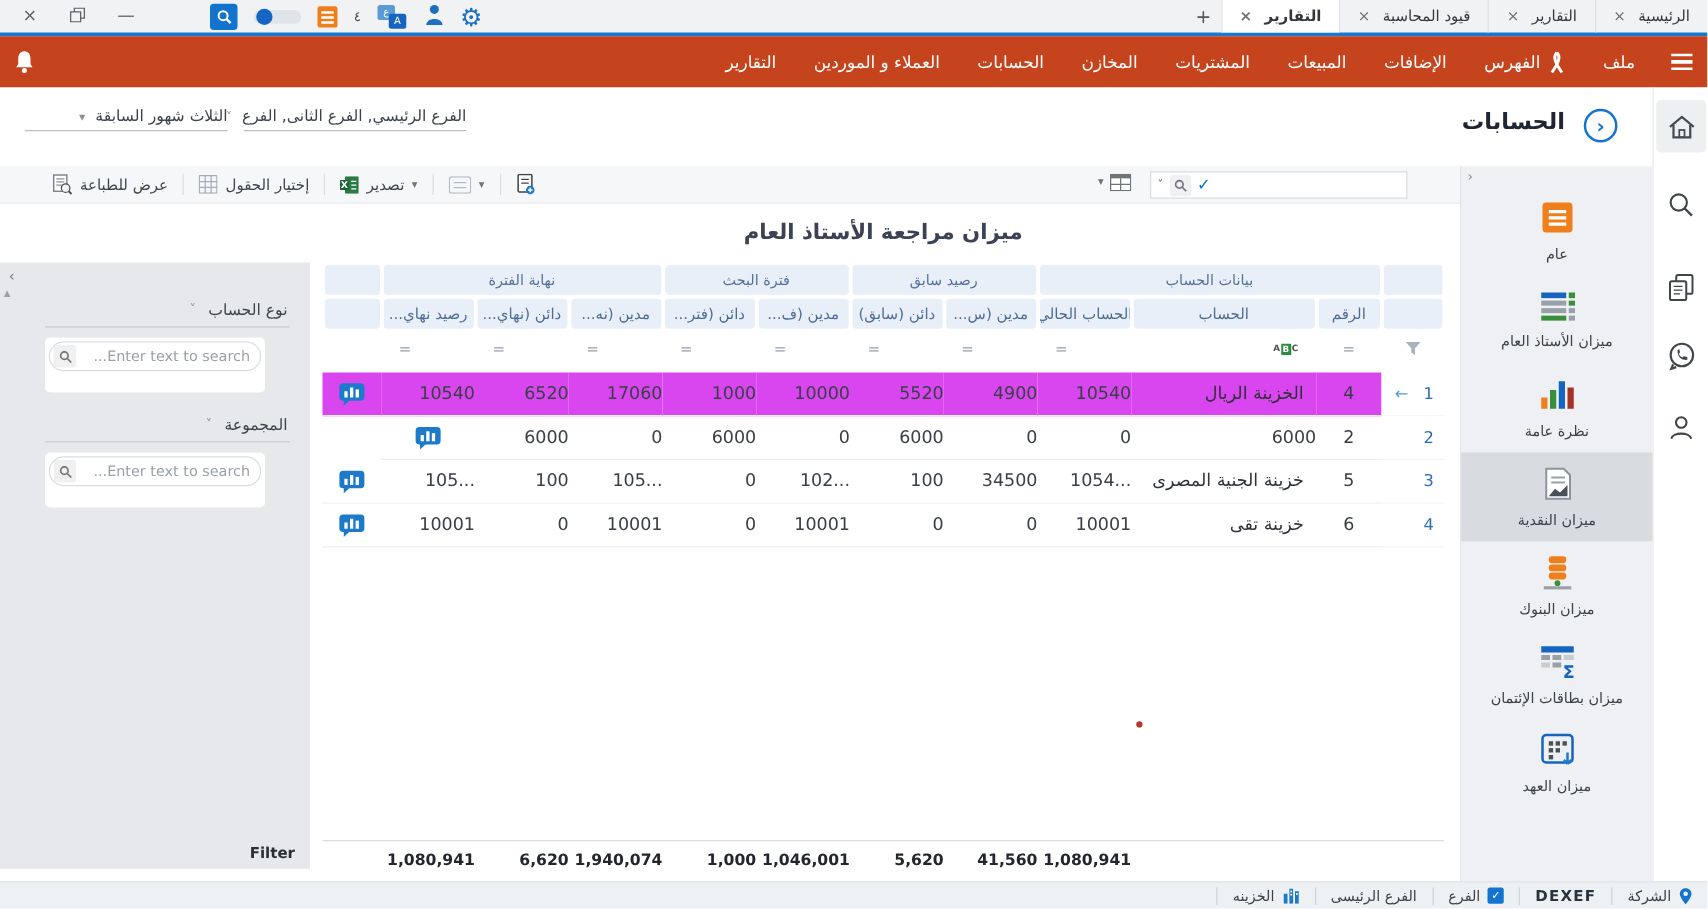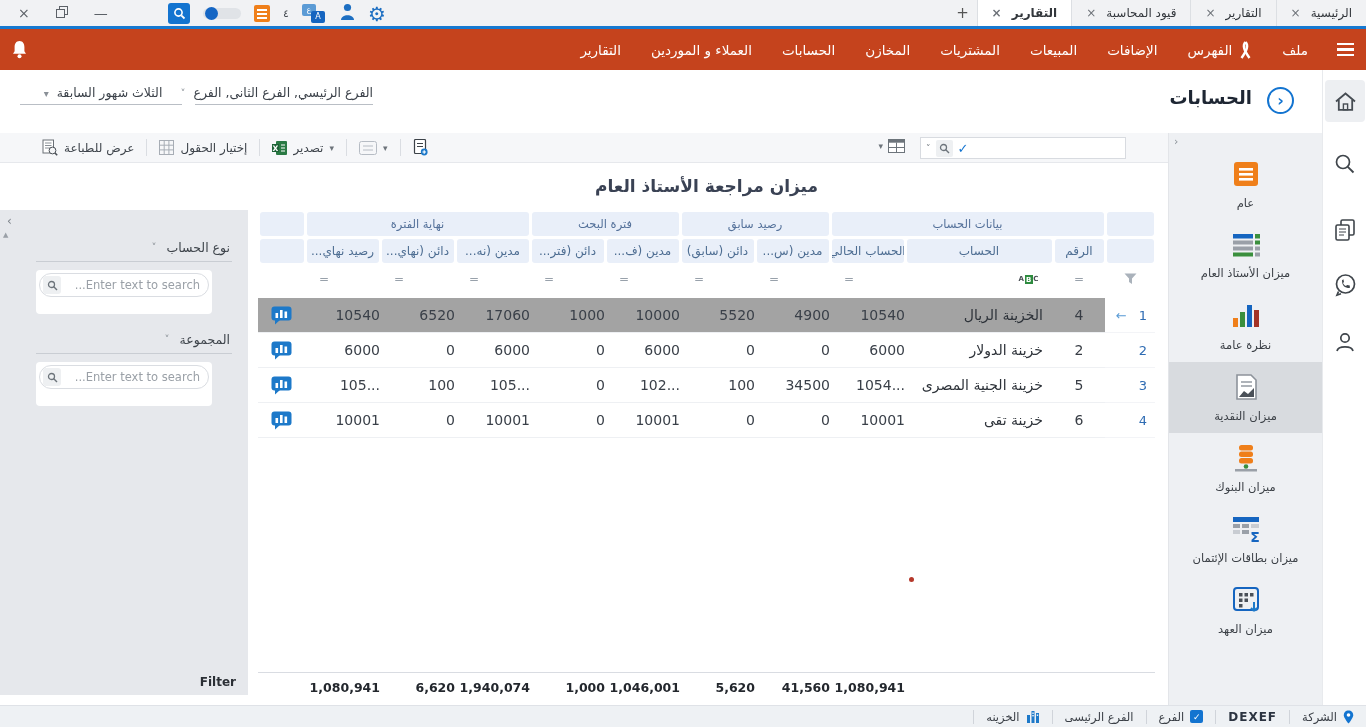--- a/index.html
+++ b/index.html
@@ -34,21 +34,21 @@
   .burger i { width:17px; height:2.4px; background:#fff; display:block; }
   .mitem { color:#fff; font-size:13.5px; padding:0 15px; display:flex; align-items:center; gap:7px; white-space:nowrap; }
   .bellwrap { position:absolute; left:10px; top:10px; }
 
   
   .pageheader { position:absolute; top:70px; left:0; right:44px; height:63px; background:#fff; }
   .circlearrow { position:absolute; right:28px; top:17px; width:27px; height:27px; border:2px solid #1374d0; border-radius:50%; color:#1374d0; font-size:16px; display:flex; align-items:center; justify-content:center; font-weight:bold; }
   .pagetitle { position:absolute; right:70px; top:17px; font-size:18px; font-weight:600; color:#1e2633; }
   .selector { position:absolute; top:15px; border-bottom:1px solid #b9bec5; padding-bottom:4px; font-size:12.5px; color:#3c424a; direction:rtl; white-space:nowrap; }
   .sel-branch { left:195px; width:178px; text-align:center; }
-  .sel-period { left:20px; width:162px; text-align:center; }
+  .sel-period { left:20px; width:162px; text-align:right; }
   .selchev { color:#8a9097; font-size:10px; margin:0 4px; }
 
   
   .rightstrip { position:absolute; right:0; top:70px; bottom:22px; width:44px; background:#fff; border-left:1px solid #e8eaed; }
   .homebox { position:absolute; top:10px; left:2px; width:40px; height:42px; background:#edeff2; border-radius:4px; display:flex; align-items:center; justify-content:center; }
   .stripicon { position:absolute; left:0; width:44px; display:flex; justify-content:center; }
 
   
   .sidebar { position:absolute; right:44px; top:133px; bottom:22px; width:154px; background:#eef0f3; border-left:1px solid #e3e5e9; }
   .sideexpand { position:absolute; left:5px; top:2px; color:#8a9097; font-size:11px; }
@@ -92,21 +92,21 @@
   .hc { margin:1.5px 1.5px; background:#e9eff9; border-radius:3px; height:24px; display:flex; align-items:center; justify-content:center; font-size:11.5px; color:#54719a; white-space:nowrap; overflow:hidden; }
   .hc.sub { color:#4d6d92; font-size:12px; }
   .fc { height:30px; display:flex; align-items:center; color:#98a1ab; font-size:12px; }
   .fc.veq { justify-content:flex-end; padding-left:14px; }
   .fc.ctr { justify-content:center; }
   .fc.acc { justify-content:flex-start; padding-right:14px; }
   .abc { font-size:7px; font-weight:bold; color:#4a4f55; letter-spacing:0.5px; direction:ltr; }
   .abc .mid { background:#2e8b3f; color:#fff; padding:0.5px 1.5px; }
   .datarows { margin-top:4px; }
   .tr { height:35px; }
-  .tr.sel .td { background:#a3a3a3; }
+  .tr.sel .td { background:#d946ef; }
   .td { display:flex; align-items:center; border-bottom:1px solid #eef0f3; height:35px; }
   .td.ind { justify-content:flex-start; padding-right:8px; gap:12px; color:#2f6cb3; font-size:13px; border-bottom:1px solid #f3f4f7; background:#fff !important; }
   .td.ind .arr { color:#5a9bd5; font-size:13px; }
   .td.numc { justify-content:center; font-size:14px; color:#383d45; }
   .td.acc { justify-content:flex-start; padding-right:10px; font-size:14px; color:#2d3239; white-space:nowrap; overflow:hidden; }
   .td.v { justify-content:flex-end; padding-left:13px; font-size:14px; color:#3a4049; direction:ltr; }
   .td.icn { justify-content:center; }
   .totals { position:absolute; left:258px; top:509px; width:897px; border-top:1px solid #d9dce2; background:#fff; }
   .totals .td { border-bottom:none; height:29px; font-weight:bold; font-size:12.5px; color:#23272d; }
   .reddot { position:absolute; left:909px; top:414px; width:5px; height:5px; border-radius:50%; background:#b5382b; }
@@ -543,21 +543,20 @@
                   <rect x="9" y="4" width="2.6" height="8" fill="#fff"></rect>
                   <rect x="13.5" y="5.5" width="2.6" height="6.5" fill="#fff"></rect>
                 </svg>
             </div>
           </div>
           <div class="rgrid tr">
             <div class="td ind">
                 <span>2</span>
               </div>
             <div class="td numc">2</div>
-            <div class="td acc">خزينة الدولار</div>
             <div class="td v">6000</div>
             <div class="td v">0</div>
             <div class="td v">0</div>
             <div class="td v">6000</div>
             <div class="td v">0</div>
             <div class="td v">6000</div>
             <div class="td v">0</div>
             <div class="td v">6000</div>
             <div class="td icn">
               <svg width="21" height="19" viewBox="0 0 21 19">

